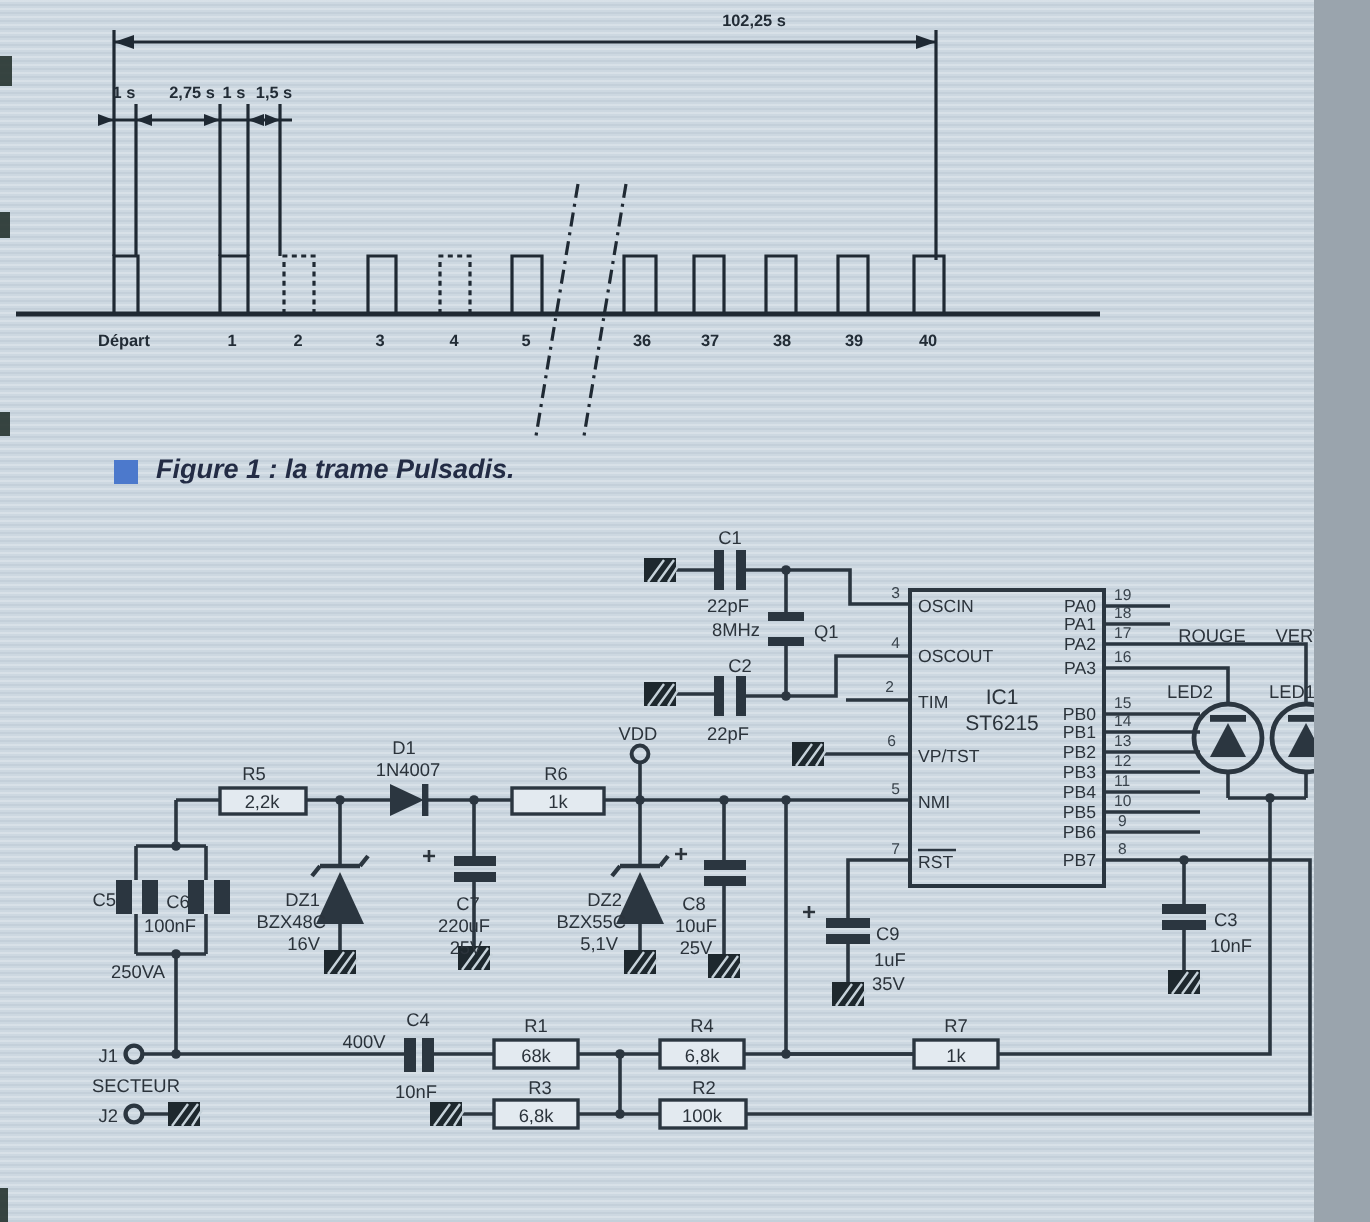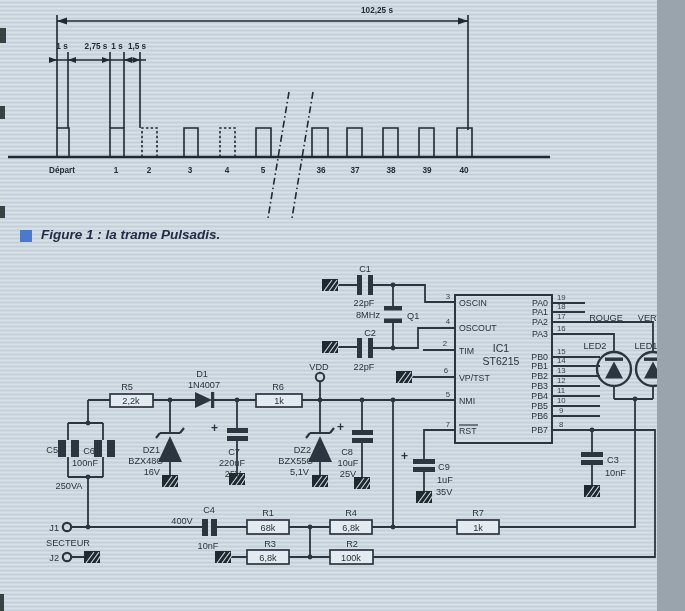--- a/index.html
+++ b/index.html
@@ -10,21 +10,21 @@
       rgba(160,175,190,.20) 2px 3px, rgba(0,0,0,0) 3px 4px);
     font-family:"Liberation Sans","DejaVu Sans",sans-serif;}
   svg{position:absolute;left:0;top:0;}
   text{fill:#2b333b;font-size:9.2px;font-family:"Liberation Sans","DejaVu Sans",sans-serif;}
   .tc{text-anchor:middle}.te{text-anchor:end}
   .pin{font-size:7.8px;fill:#39434c}
   .icl{font-size:8.8px}
   .big{font-size:10.5px}
   .f1t{font-size:8.2px;font-weight:bold;fill:#222c36}
   .plus{font-size:12px;font-weight:bold}
-  .cap{position:absolute;display:flex;align-items:flex-end;gap:9px;}
+  .cap{position:absolute;display:flex;align-items:flex-end;gap:9px;margin-left:37px;}
   .cap .sq{width:12px;height:12px;background:#4c79cc;margin-top:1px;}
   .cap .tx{font-style:italic;font-weight:bold;font-size:13.5px;color:#232c45;
     font-family:"Liberation Sans","DejaVu Sans",sans-serif;line-height:14px;}
   .blob{position:absolute;background:#26332f;opacity:.9;}
 </style>
 </head>
 <body>
 
 <div id="page">
 

